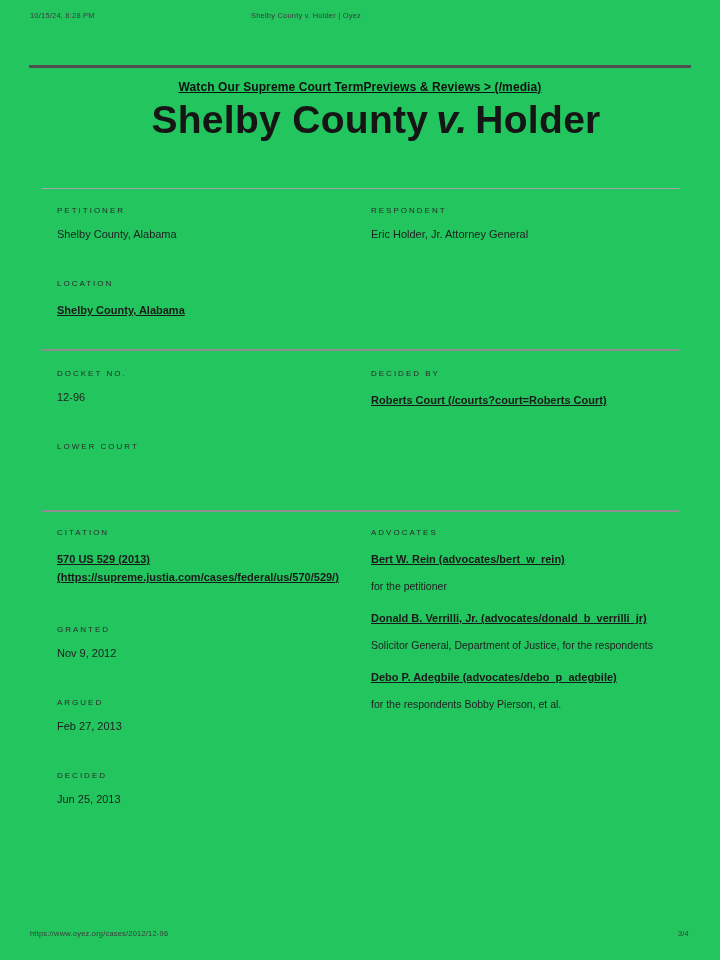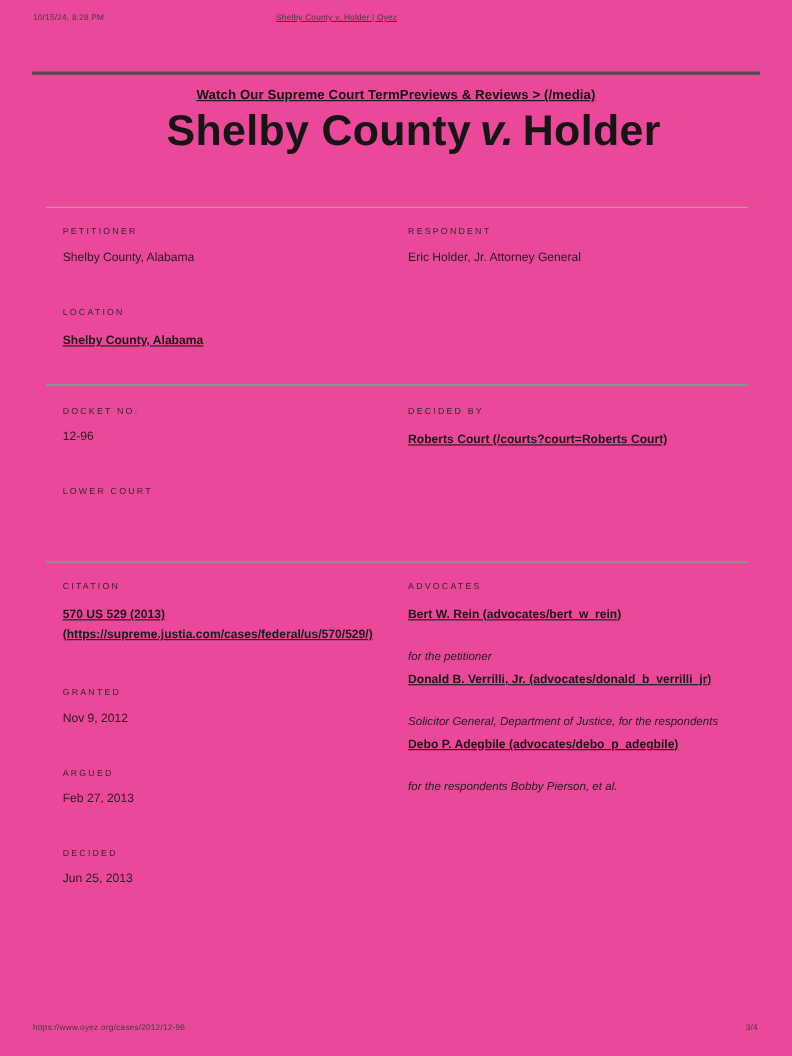--- a/index.html
+++ b/index.html
@@ -3,26 +3,26 @@
 <meta charset="utf-8">
 <style>
   html, body { margin: 0; padding: 0; }
   body {
     width: 720px; height: 960px;
     background: #ffffff;
     font-family: "Liberation Sans", "DejaVu Sans", sans-serif;
     color: #1f1f1f;
     -webkit-font-smoothing: antialiased;
   }
-  .page { position: relative; width: 720px; height: 960px; overflow: hidden; background: #ec4899; }
+  .page { position: relative; width: 720px; height: 960px; overflow: hidden; background: #22c55e; }
 
   
   .print-meta { position: absolute; font-size: 7.5px; color: #3d3d3d; letter-spacing: 0.2px; }
   .ph-date { top: 11px; left: 30px; }
-  .ph-title { top: 11px; left: 0; width: 612px; text-align: center; text-decoration: underline; }
+  .ph-title { top: 11px; left: 0; width: 612px; text-align: center; }
   .pf-url { top: 929px; left: 30px; }
   .pf-page { top: 929px; right: 31px; }
 
   .top-rule { position: absolute; top: 65px; left: 29px; width: 662px; height: 3px; background: #4f4f4f; }
 
   .banner { position: absolute; top: 77px; left: 0; width: 720px; text-align: center; }
   .banner-link {
     font-size: 12px; font-weight: 700; color: #111;
     text-decoration: underline; letter-spacing: 0.1px; cursor: pointer;
   }
@@ -48,21 +48,21 @@
   .value { font-size: 11px; color: #1f1f1f; margin-top: 11px; line-height: 14px; white-space: nowrap; }
   .wide  { white-space: normal; width: 620px; }
   a.plain-link, .link {
     font-size: 11px; font-weight: 700; color: #1a1a1a;
     text-decoration: underline; line-height: 14px; cursor: pointer; display: inline-block;
   }
   .linkline { margin-top: 11px; }
   .linkline + .linkline { margin-top: 0; }
 
   .adv-block { position: absolute; left: 371px; }
-  .adv-role { font-size: 10.5px; font-style: italic; color: #222; margin-top: 24px; line-height: 13px; }
+  .adv-role { font-size: 10.5px; color: #222; margin-top: 13px; line-height: 13px; }
 </style>
 </head>
 <body>
 
 <div class="page">
 
   <div class="print-meta ph-date">10/15/24, 8:28 PM</div>
   <div class="print-meta ph-title">Shelby County v. Holder | Oyez</div>
 
   <div class="top-rule"></div>

